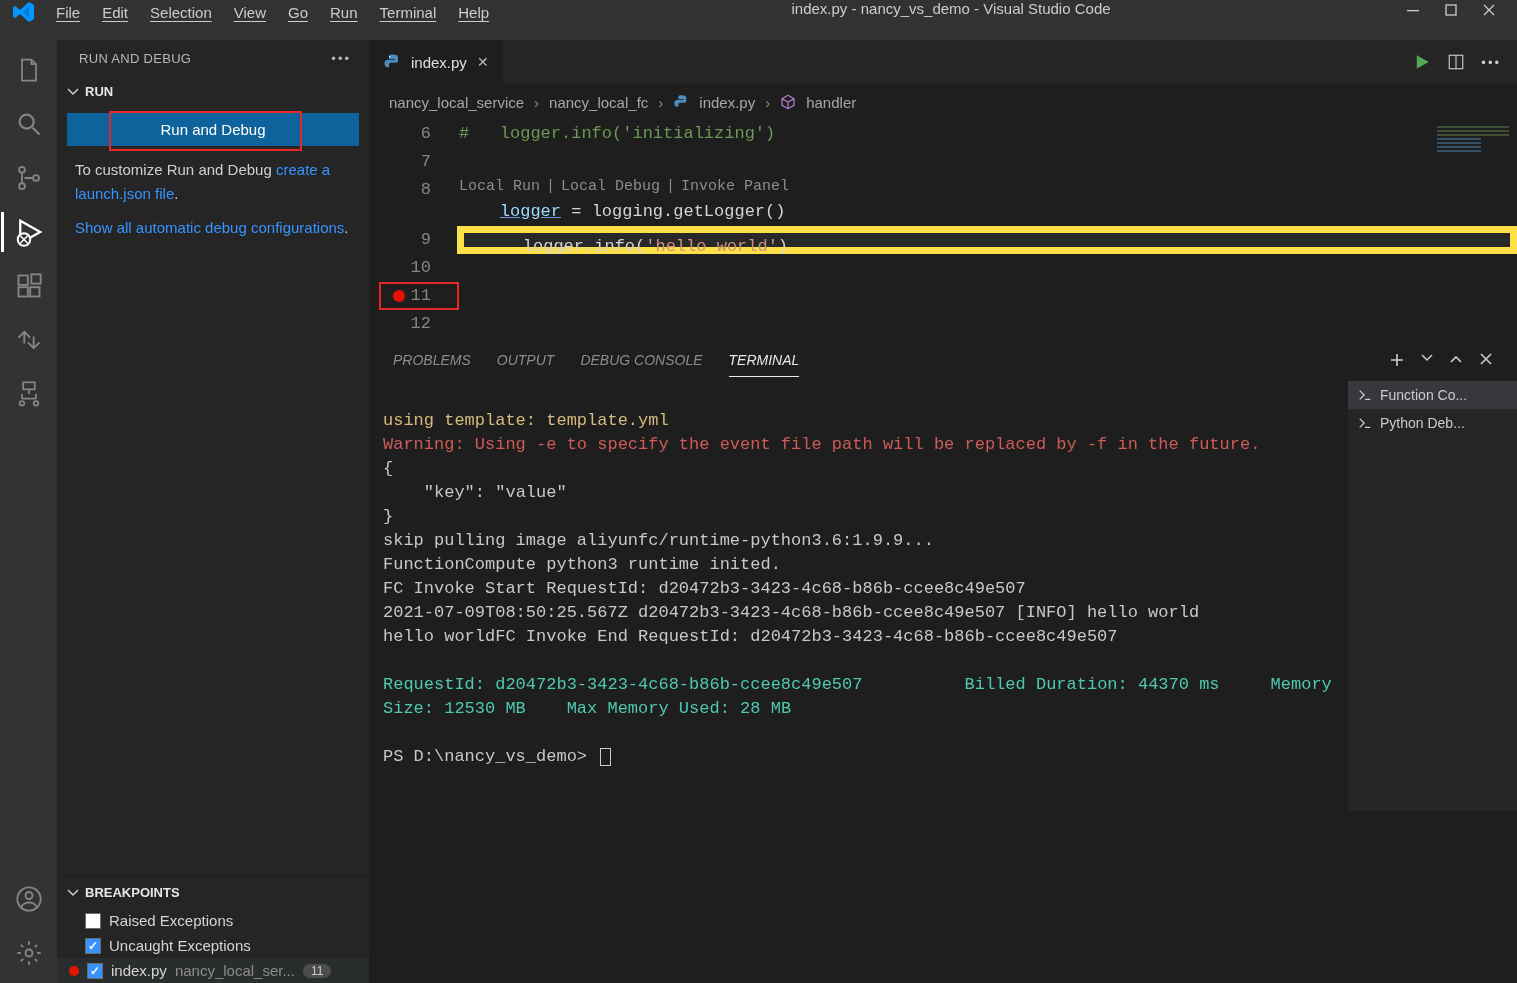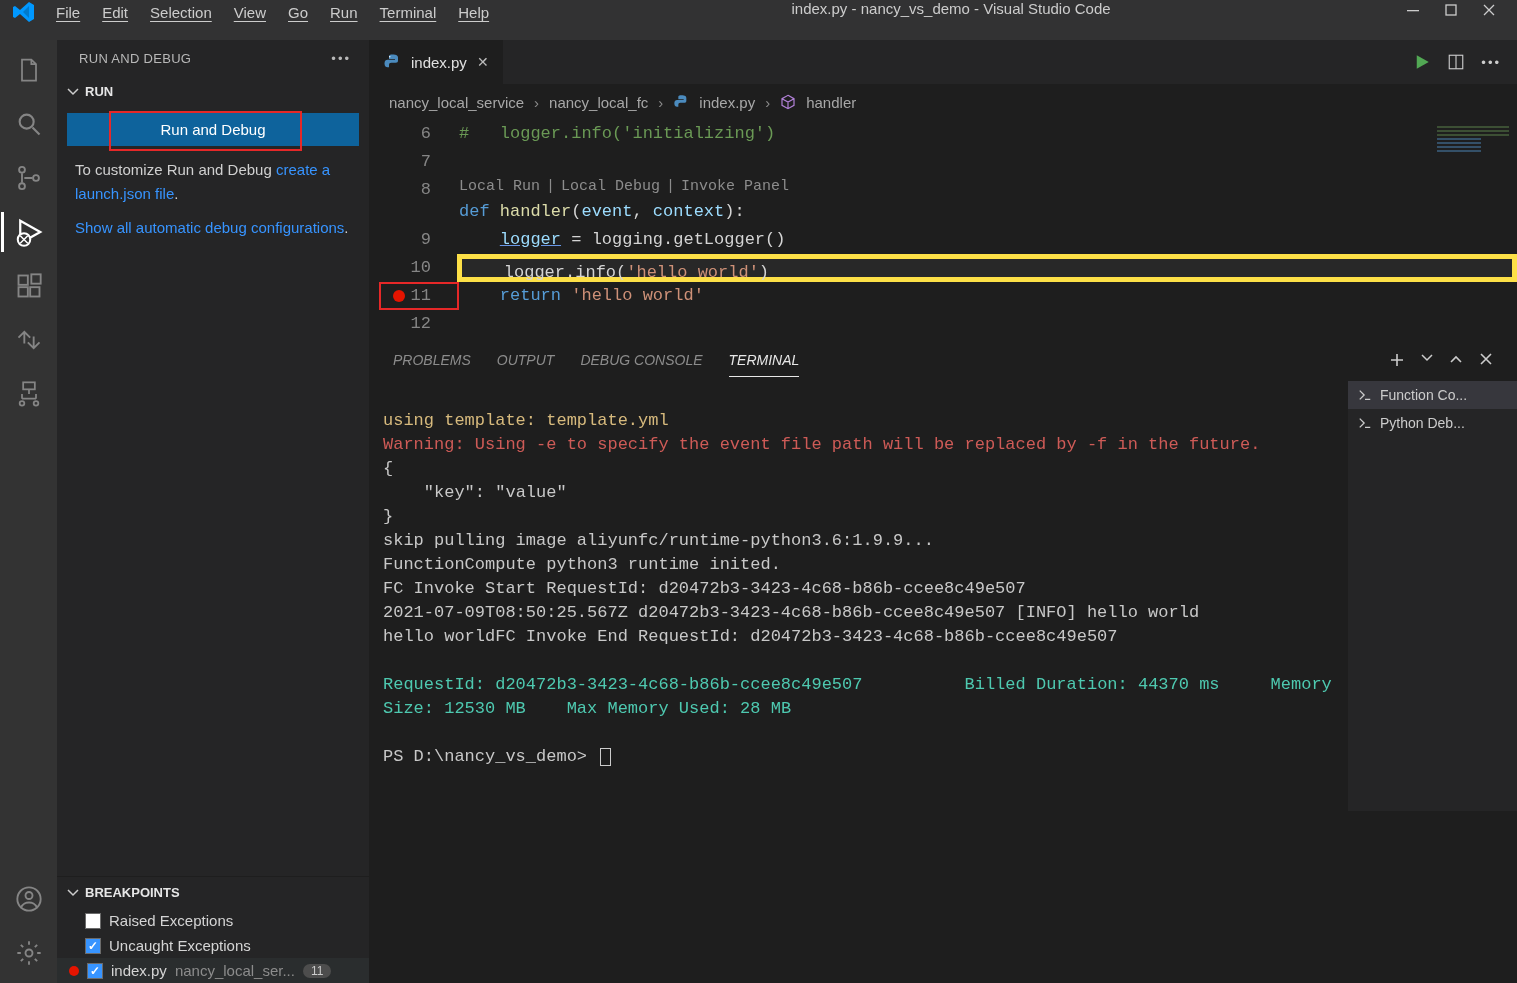--- a/index.html
+++ b/index.html
@@ -110,21 +110,21 @@
 
 .code-block { position:relative; display:flex; font-family:"Consolas","Courier New",monospace; font-size:17px; line-height:28px; }
 .gutter { width:90px; text-align:right; color:#858585; padding-right:28px; user-select:none; position:relative; }
 .gutter .ln { height:28px; position:relative;}
 .gutter .bp-dot { width:12px; height:12px; background:#e51400; border-radius:50%; position:absolute; left:24px; top:8px; }
 .ln11-box { position:absolute; border:2px solid #e62828; left:10px; width:80px; height:28px; top: calc(3*28px + 22px + 2*28px); }
 .code-lines { flex:1; }
 .cl-codelens { color:#8c8c8c; font-size:15px; height:22px; display:flex; align-items:center; gap:6px; }
 .cl-codelens .pipe{ color:#8c8c8c; }
 .code-line { height:28px; white-space:pre; }
-.code-line.active { background:#282828; border:5px solid #fde047; margin-left:-2px; padding-left:1px;}
+.code-line.active { background:#282828; border:7px solid #fde047; margin-left:-2px; padding-left:18px;}
 
 .tok-comment{color:#6a9955;} .tok-kw{color:#569cd6;} .tok-func{color:#dcdcaa;} .tok-var{color:#9cdcfe;}
 .tok-str{color:#ce9178;} .tok-default{color:#d4d4d4;}
 .underline-wavy { text-decoration: underline; text-decoration-color:#6796e6;}
 
 .minimap { position:absolute; right:4px; top:4px; width:80px; height:40px; opacity:0.4; }
 .minimap .mm-line { height:2px; margin:2px 4px; background:#4a6; }
 .minimap .mm-line.c{ background:#6a9955;} .minimap .mm-line.b{ background:#569cd6; width:55%;}
 
 .panel-area { flex:0 0 auto; display:flex; flex-direction:column; border-top:1px solid #1e1e1e; background:#1e1e1e; }
@@ -368,24 +368,22 @@
       <div class="code-lines">
         <div class="code-line"><span class="tok-comment">#   logger.info('initializing')</span></div>
         <div class="code-line"></div>
         <div class="cl-codelens">
           <span>Local Run</span>
             <span class="pipe">|</span>
           <span>Local Debug</span>
             <span class="pipe">|</span>
           <span>Invoke Panel</span>
         </div>
-        <div class="code-line"><span class="tok-kw">def </span><span class="tok-func">handler</span><span class="tok-default">(</span><span class="tok-var">event</span><span class="tok-default">, </span><span class="tok-var">context</span><span class="tok-default">):</span></div>
         <div class="code-line">    <span class="tok-var underline-wavy">logger</span><span class="tok-default"> = logging.getLogger()</span></div>
         <div class="code-line active">    <span class="tok-default">logger.info(</span><span class="tok-str">'hello world'</span><span class="tok-default">)</span></div>
-        <div class="code-line">    <span class="tok-kw">return </span><span class="tok-str">'hello world'</span></div>
       </div>
       <div class="minimap">
         <div class="mm-line c"></div>
           <div class="mm-line c"></div>
           <div class="mm-line c"></div>
         <div class="mm-line b"></div>
           <div class="mm-line b"></div>
           <div class="mm-line b"></div>
           <div class="mm-line b"></div>
       </div>

